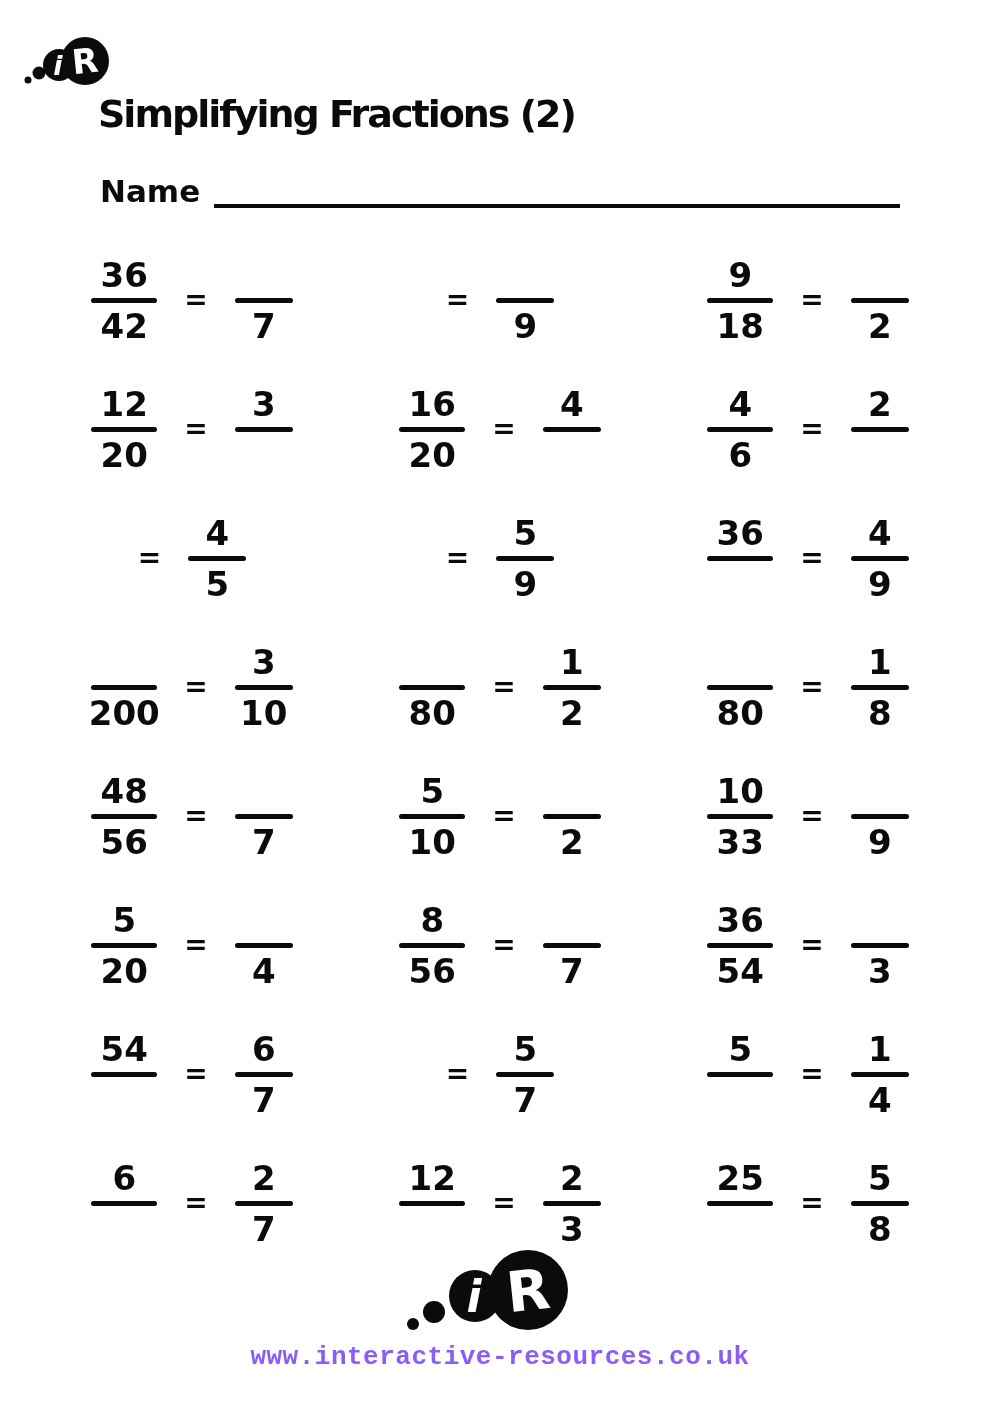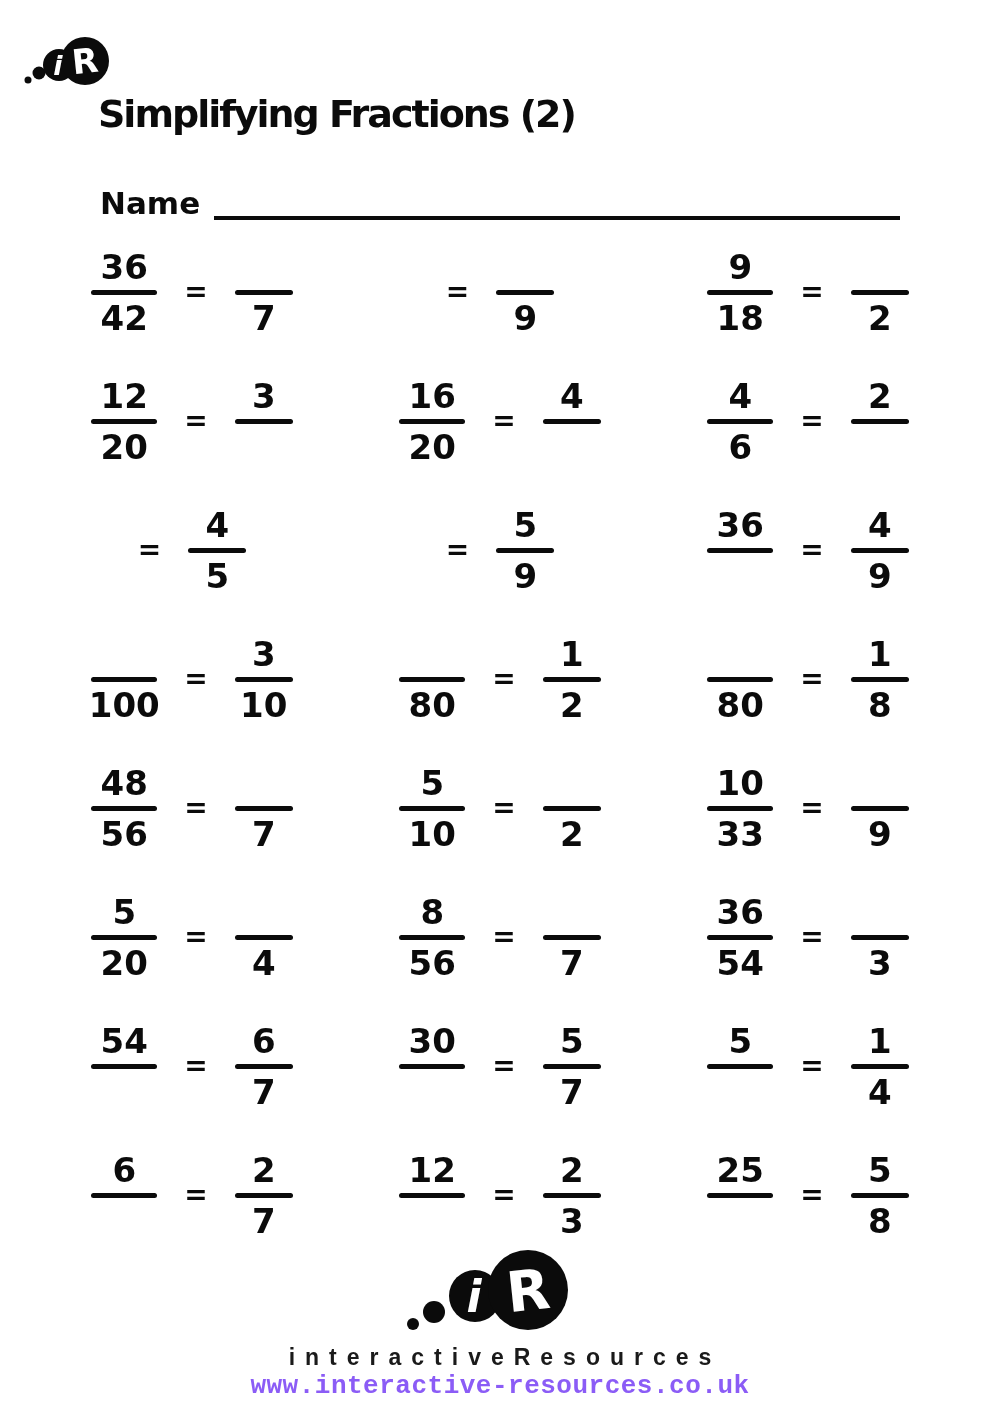--- a/index.html
+++ b/index.html
@@ -23,34 +23,34 @@
     width: 860px;
     font-size: 38px;
     font-weight: bold;
     letter-spacing: -2px;
     white-space: nowrap;
     color: #0b0b0b;
   }
   .name-row {
     position: absolute;
     left: 100px;
-    top: 184px;
+    top: 172px;
     width: 800px;
     display: flex;
     align-items: flex-end;
     gap: 14px;
   }
   .name-label { font-size: 31px; font-weight: bold; line-height: 1.1; }
   .name-line { flex: 1; border-bottom: 4px solid #0b0b0b; height: 36px; }
 
   
   .problems-grid {
     position: absolute;
     left: 38px;
-    top: 228px;
+    top: 236px;
     width: 924px;
     display: grid;
     grid-template-columns: repeat(3, 1fr);
     grid-auto-rows: 129px;
     justify-items: center;
     align-items: center;
   }
   .equation { display: flex; align-items: center; gap: 27px; }
   .fraction { display: flex; flex-direction: column; align-items: center; }
   .fraction.given { width: 66px; }
@@ -232,21 +232,21 @@
         <div class="frac-num">4</div>
         <div class="frac-bar"></div>
         <div class="frac-den">9</div>
       </div>
     </div>
 
     <div class="equation">
       <div class="fraction given">
         <div class="frac-num"></div>
         <div class="frac-bar"></div>
-        <div class="frac-den">100</div>
+        <div class="frac-den">200</div>
       </div>
       <div class="equals">=</div>
       <div class="fraction answer">
         <div class="frac-num">3</div>
         <div class="frac-bar"></div>
         <div class="frac-den">10</div>
       </div>
     </div>
 
     <div class="equation">
@@ -369,25 +369,20 @@
       </div>
       <div class="equals">=</div>
       <div class="fraction answer">
         <div class="frac-num">6</div>
         <div class="frac-bar"></div>
         <div class="frac-den">7</div>
       </div>
     </div>
 
     <div class="equation">
-      <div class="fraction given">
-        <div class="frac-num">30</div>
-        <div class="frac-bar"></div>
-        <div class="frac-den"></div>
-      </div>
       <div class="equals">=</div>
       <div class="fraction answer">
         <div class="frac-num">5</div>
         <div class="frac-bar"></div>
         <div class="frac-den">7</div>
       </div>
     </div>
 
     <div class="equation">
       <div class="fraction given">
@@ -448,17 +443,16 @@
 
   <div class="footer">
     <svg width="196" height="96" viewBox="0 0 196 96">
       <circle cx="11" cy="78" r="6" fill="#0b0b0b"></circle>
       <circle cx="32" cy="66" r="11" fill="#0b0b0b"></circle>
       <circle cx="73" cy="50" r="26" fill="#0b0b0b"></circle>
       <circle cx="126" cy="44" r="40" fill="#0b0b0b"></circle>
       <text class="logo-letter" x="72" y="66" font-size="44" font-style="italic" text-anchor="middle">i</text>
       <text class="logo-letter" x="126" y="64" font-size="56" text-anchor="middle" transform="rotate(-6 126 44)">R</text>
     </svg>
-    <div class="footer-brand">interactiveResources</div>
     <div class="footer-url">www.interactive-resources.co.uk</div>
   </div>
 
 </div>
 
 </body></html>

